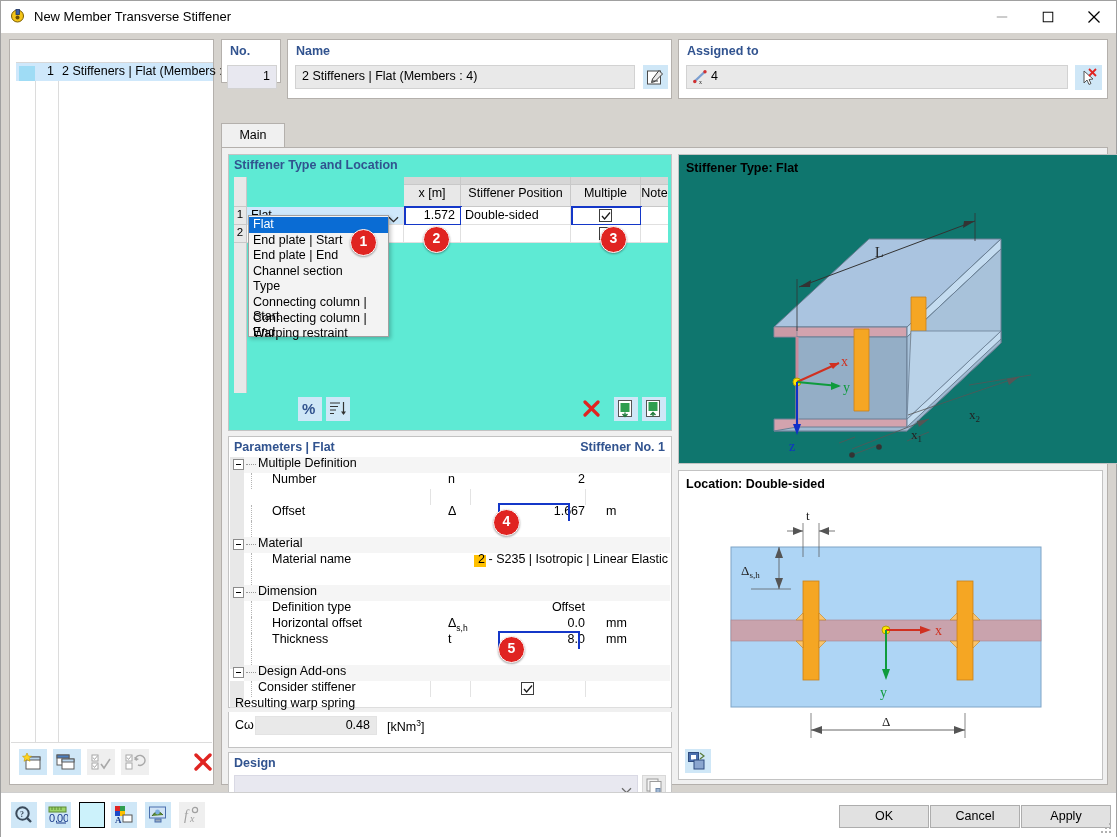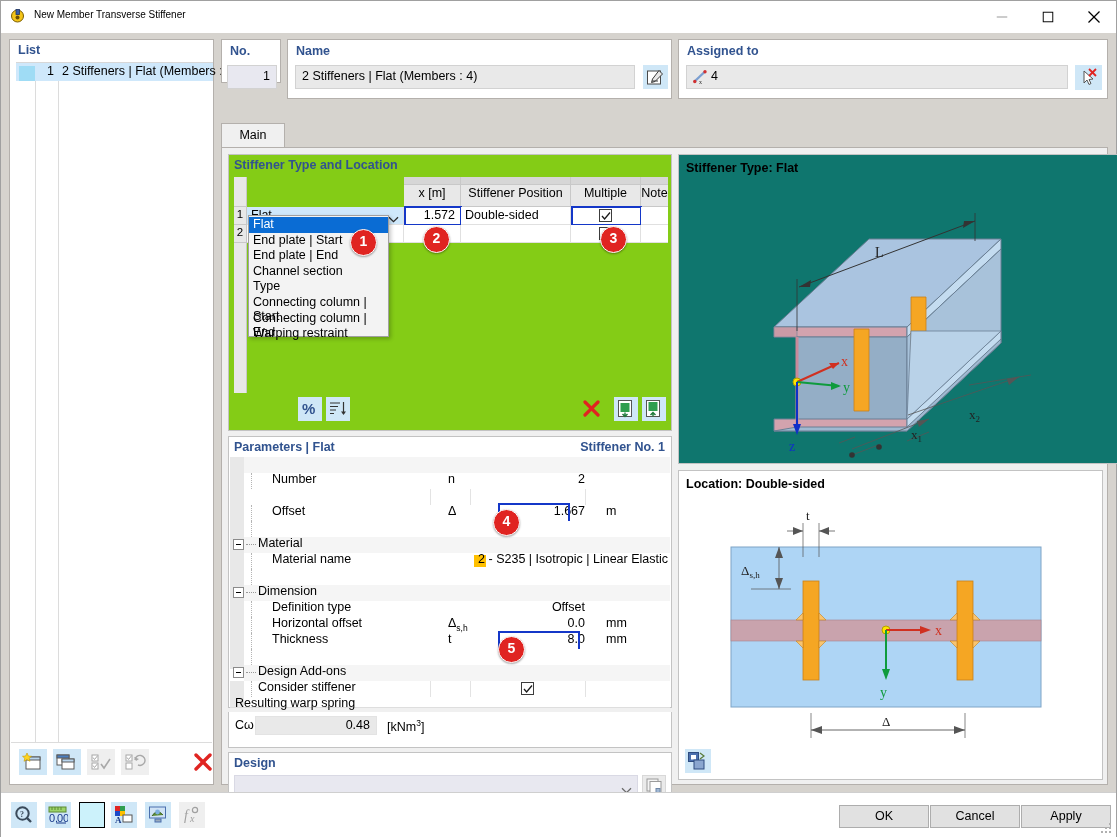--- a/index.html
+++ b/index.html
@@ -8,21 +8,21 @@
     font-family:"Liberation Sans", sans-serif;
     font-size:12.5px; color:#000;
     background:#d4d0c8;
     -webkit-font-smoothing:antialiased;
   }
   #app{position:relative;width:1117px;height:837px;background:#f0f0f0;box-sizing:border-box;border:1px solid #a0a0a0;}
 
   
   #titlebar{position:absolute;left:0;top:0;width:1115px;height:32px;background:#ffffff;border-bottom:1px solid #e5e5e5;}
   #titleicon{position:absolute;left:9px;top:7px;width:18px;height:18px;}
-  #titletext{position:absolute;left:33px;top:8px;font-size:10px;color:#000;white-space:nowrap;}
+  #titletext{position:absolute;left:33px;top:8px;font-size:13px;color:#000;white-space:nowrap;}
   .wbtn{position:absolute;top:0;width:45px;height:31px;cursor:default;}
   .wbtn svg{position:absolute;left:50%;top:50%;transform:translate(-50%,-50%);}
   #btn-min{right:92px;} #btn-max{right:46px;} #btn-close{right:0px;}
 
   
   #body{position:absolute;left:0;top:32px;width:1115px;height:759px;background:#d6d3ce;}
 
   
   .panel{position:absolute;background:#fff;border:1px solid #b4b0ac;box-sizing:border-box;}
   .grouplabel{color:#31538f;font-weight:bold;font-size:12.5px;}
@@ -59,21 +59,21 @@
   
   #tabstrip{position:absolute;left:220px;top:90px;width:887px;height:25px;}
   #tabmain{position:absolute;left:0;top:0;width:64px;height:25px;background:#f0f0f0;border:1px solid #b4b0ac;border-bottom:none;box-sizing:border-box;text-align:center;padding-top:4px;cursor:default;}
 
   
   #mainpanel{left:220px;top:114px;width:887px;height:638px;background:#f0f0f0;}
   #leftcol{position:absolute;left:6px;top:6px;width:444px;height:626px;}
   #rightcol{position:absolute;left:456px;top:6px;width:425px;height:626px;}
 
   
-  #stlbox{position:absolute;left:0;top:0;width:444px;height:277px;background:#84cc16;border:1px solid #c3c3c3;box-sizing:border-box;}
+  #stlbox{position:absolute;left:0;top:0;width:444px;height:277px;background:#5eead4;border:1px solid #c3c3c3;box-sizing:border-box;}
   #stlhdr{position:absolute;left:5px;top:3px;}
   #grid{position:absolute;left:5px;top:22px;width:434px;height:216px;}
   .gcorner{position:absolute;left:0;top:0;width:13px;height:30px;background:#e8e8e8;border-right:1px solid #c8c8c8;border-bottom:1px solid #c8c8c8;box-sizing:border-box;}
   .ghead{position:absolute;top:0;height:30px;background:#e8e8e8;box-sizing:border-box;border-right:1px solid #c8c8c8;border-bottom:1px solid #c8c8c8;}
   .ghead .sub{position:absolute;left:0;top:0;width:100%;height:8px;background:#d6d6d6;border-bottom:1px solid #c8c8c8;box-sizing:border-box;}
   .ghead .lbl{position:absolute;left:0;top:9px;width:100%;text-align:center;font-size:12.5px;}
   .grh{position:absolute;left:0;width:13px;height:18px;background:#e8e8e8;border-right:1px solid #c8c8c8;border-bottom:1px solid #c8c8c8;box-sizing:border-box;text-align:center;font-size:11.5px;padding-top:1px;}
   .gcell{position:absolute;height:18px;background:#fff;border-right:1px solid #e0e0e0;border-bottom:1px solid #e0e0e0;box-sizing:border-box;font-size:12.5px;padding-top:1px;}
   .gcell.sel{background:#cfe8fb;}
   .gcell.num{text-align:right;padding-right:5px;}
@@ -162,23 +162,20 @@
       <svg width="12" height="12" viewBox="0 0 12 12">
           <line x1="0.5" y1="0.5" x2="11.5" y2="11.5" stroke="#000" stroke-width="1.2"></line>
           <line x1="11.5" y1="0.5" x2="0.5" y2="11.5" stroke="#000" stroke-width="1.2"></line>
         </svg>
     </div>
   </div>
 
   <div id="body">
 
     <div class="panel" id="listpanel">
-      <div id="listhdr">
-        <span class="grouplabel">List</span>
-      </div>
       <div id="listgrid">
         <div class="lvline" style="left:19px"></div>
         <div class="lvline" style="left:42px"></div>
         <div class="lrow sel" style="top:0">
           <span class="lswatch"></span>
           <span class="lnum">1</span>
           <span class="ltxt">2 Stiffeners | Flat (Members : 4)</span>
         </div>
       </div>
       <div id="listtools">
@@ -388,20 +385,25 @@
             <div class="ptgutter"></div>
             <div class="pvline" style="left:200px;top:16px;height:50px"></div>
             <div class="pvline" style="left:240px;top:16px;height:50px"></div>
             <div class="pvline" style="left:355px;top:16px;height:50px"></div>
             <div class="pvline" style="left:200px;top:134px;height:50px"></div>
             <div class="pvline" style="left:240px;top:134px;height:50px"></div>
             <div class="pvline" style="left:355px;top:134px;height:50px"></div>
             <div class="pvline" style="left:200px;top:212px;height:0"></div>
 
             <div class="psecbg" style="top:0;background:#f5f5f5"></div>
+            <div class="psec" style="top:0;width:440px">
+              <span class="exp"></span>
+              <span class="dots"></span>
+              <span class="nm">Multiple Definition</span>
+            </div>
             <div class="prow" style="top:16px">
               <span class="vdot"></span>
               <span class="pname">Number</span>
               <span class="psym">n</span>
               <span class="pval" style="right:85px">2</span>
             </div>
             <div class="prow" style="top:48px">
               <span class="vdot"></span>
               <span class="pname">Offset</span>
               <span class="psym">Δ</span>

